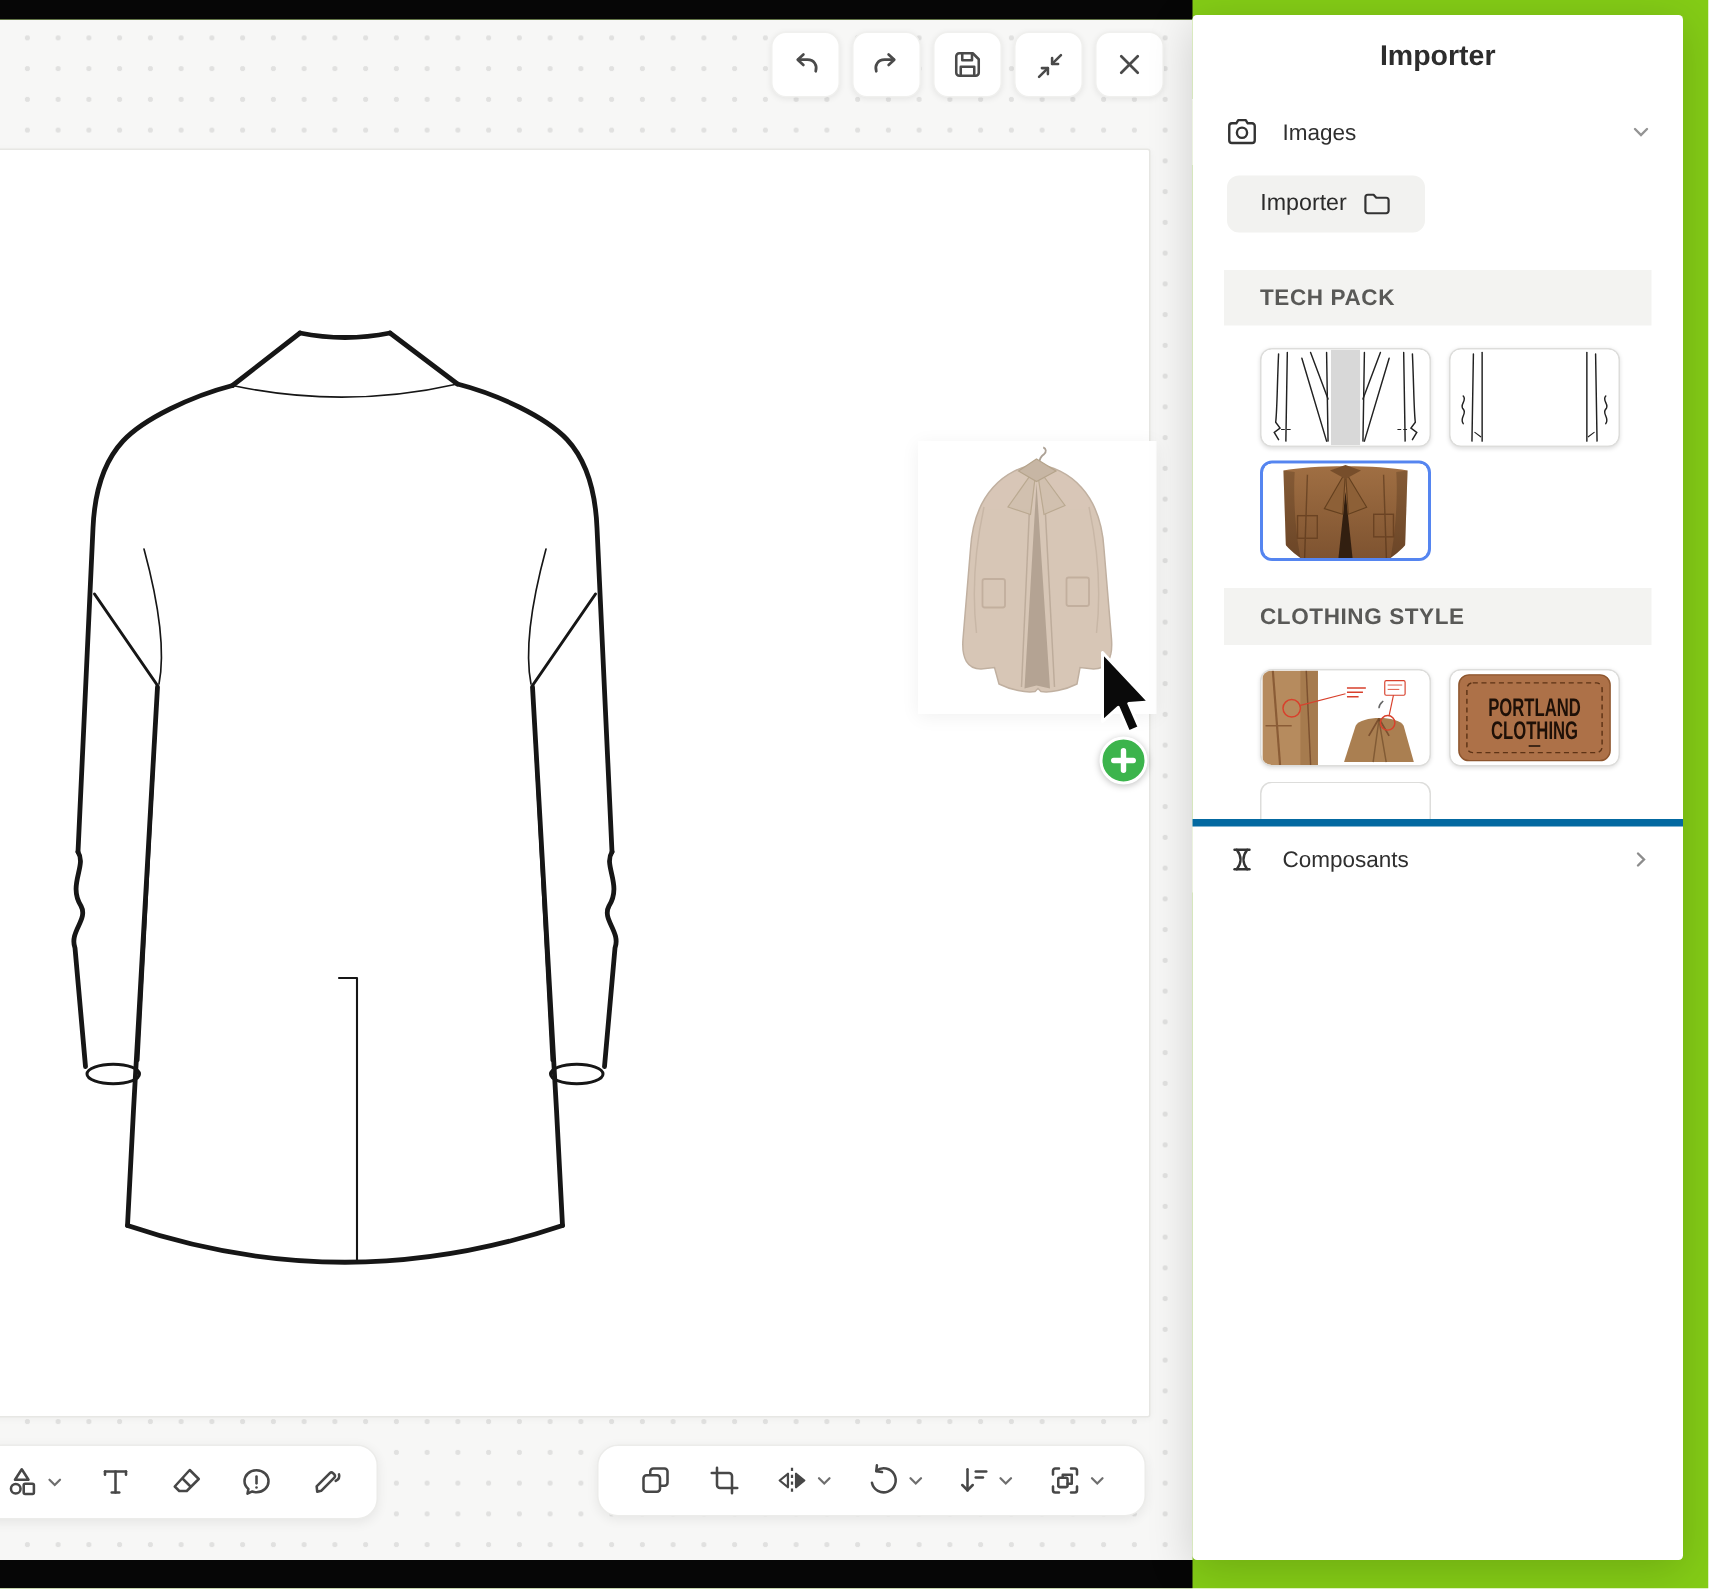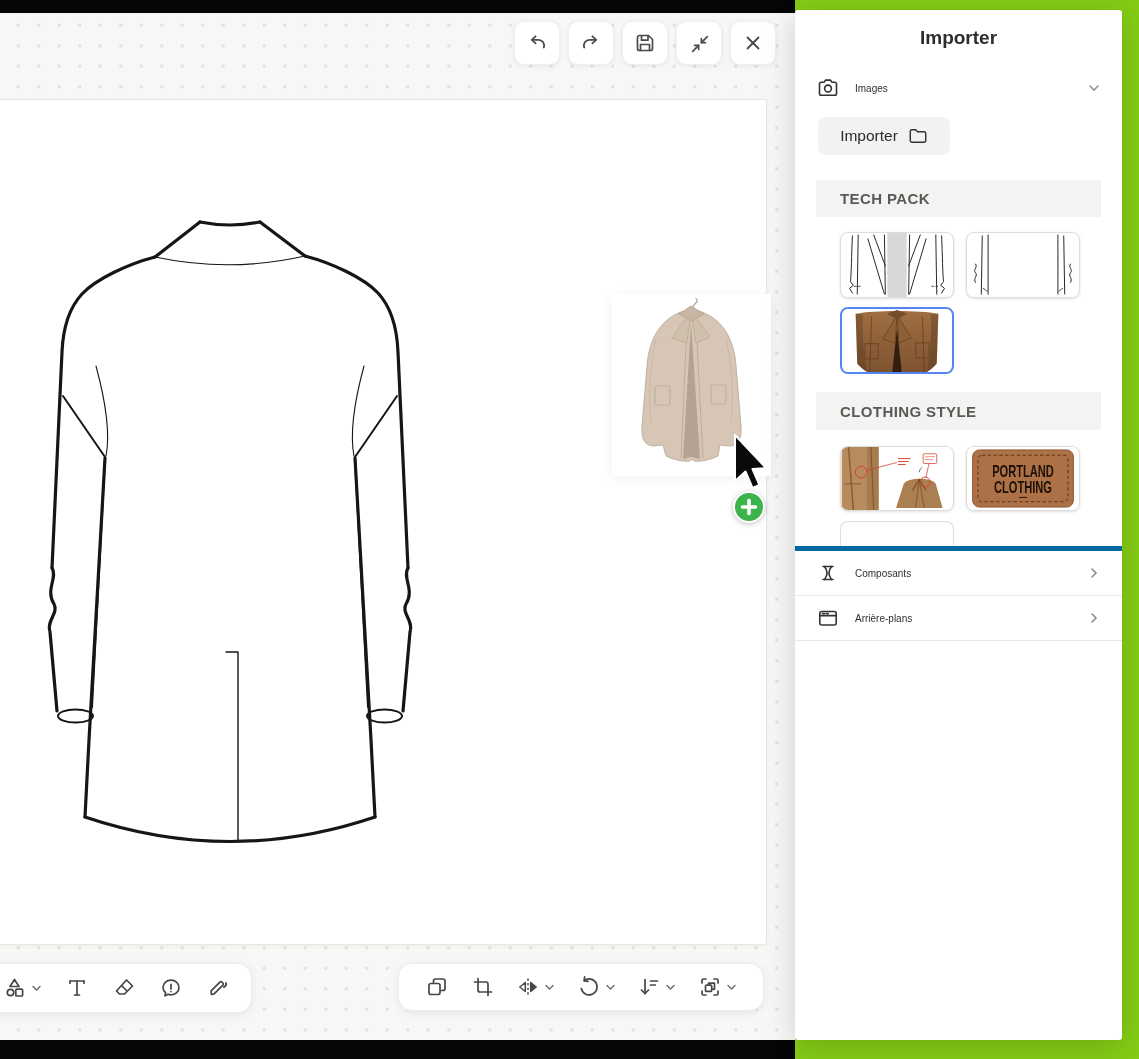--- a/index.html
+++ b/index.html
@@ -39,21 +39,21 @@
     box-shadow:0 1px 5px rgba(0,0,0,.25);display:flex;align-items:center;justify-content:center;}
 
   
   .sidebar{position:absolute;left:795px;top:10px;width:327px;height:1030px;background:#fff;
     border-radius:3px;box-shadow:0 6px 30px rgba(0,0,0,.17);z-index:30;}
   .sb-title{position:absolute;top:0;left:0;width:100%;height:56px;display:flex;align-items:center;
     justify-content:center;font-size:19px;font-weight:700;color:#2d2d2d;}
   .sb-div{position:absolute;left:0;width:100%;height:0;border-top:1px solid #e6e6e4;}
   .sb-row{position:absolute;left:0;width:100%;display:flex;align-items:center;padding:0 21px 0 22px;
     box-sizing:border-box;cursor:pointer;background:#fff;}
-  .sb-row .lbl{margin-left:16px;font-size:10px;color:#2f2f2f;flex:1;}
+  .sb-row .lbl{margin-left:16px;font-size:15px;color:#2f2f2f;flex:1;}
   .import-btn{position:absolute;left:23px;top:107px;width:132px;height:38px;background:#f2f2f0;
     border:none;border-radius:8px;display:flex;align-items:center;justify-content:center;gap:10px;
     font-size:15.5px;color:#2b2b2b;cursor:pointer;font-family:"Liberation Sans",sans-serif;}
   .band{position:absolute;left:21px;width:285px;background:#f3f3f1;display:flex;align-items:center;
     padding-left:24px;box-sizing:border-box;font-size:15px;font-weight:700;color:#595957;letter-spacing:.4px;}
   .thumb{position:absolute;width:114px;background:#fff;border:1.5px solid #dddddb;border-radius:8px;
     box-shadow:0 1px 3px rgba(0,0,0,.13);overflow:hidden;cursor:pointer;box-sizing:border-box;}
   .thumb svg{display:block;width:100%;height:100%;}
   .thumb.selected{border:2.5px solid #5585f0;box-shadow:none;}
   .thumb.partial{height:25px;border-bottom:none;border-radius:8px 8px 0 0;box-shadow:none;}
@@ -439,29 +439,15 @@
           <path d="M7.5,4.5 C11,9 11,13 7.5,17.5"></path>
             <path d="M14.5,4.5 C11,9 11,13 14.5,17.5"></path>
         </g>
       </svg>
       <span class="lbl">Composants</span>
       <svg class="chev-right" width="14" height="14" viewBox="0 0 14 14">
         <path d="M5,3 L9,7 L5,11" fill="none" stroke="#8c8c8c" stroke-width="1.6" stroke-linecap="round"></path>
       </svg>
     </div>
 
-    <div class="sb-row" style="top:585px;height:46px;border-top:1px solid #e7e7e5;border-bottom:1px solid #e7e7e5;">
-      <svg width="22" height="22" viewBox="0 0 22 22">
-        <g fill="none" stroke="#333" stroke-width="1.6" stroke-linejoin="round" stroke-linecap="round">
-          <rect x="2.8" y="4.5" width="16.4" height="13.5" rx="2"></rect>
-          <path d="M2.8,8.6 H19.2"></path>
-            <path d="M5.5,6.6 h2"></path>
-            <path d="M9.2,6.6 h2"></path>
-        </g>
-      </svg>
-      <span class="lbl">Arrière-plans</span>
-      <svg class="chev-right" width="14" height="14" viewBox="0 0 14 14">
-        <path d="M5,3 L9,7 L5,11" fill="none" stroke="#8c8c8c" stroke-width="1.6" stroke-linecap="round"></path>
-      </svg>
-    </div>
   </aside>
 
 </div>
 
 </body></html>

